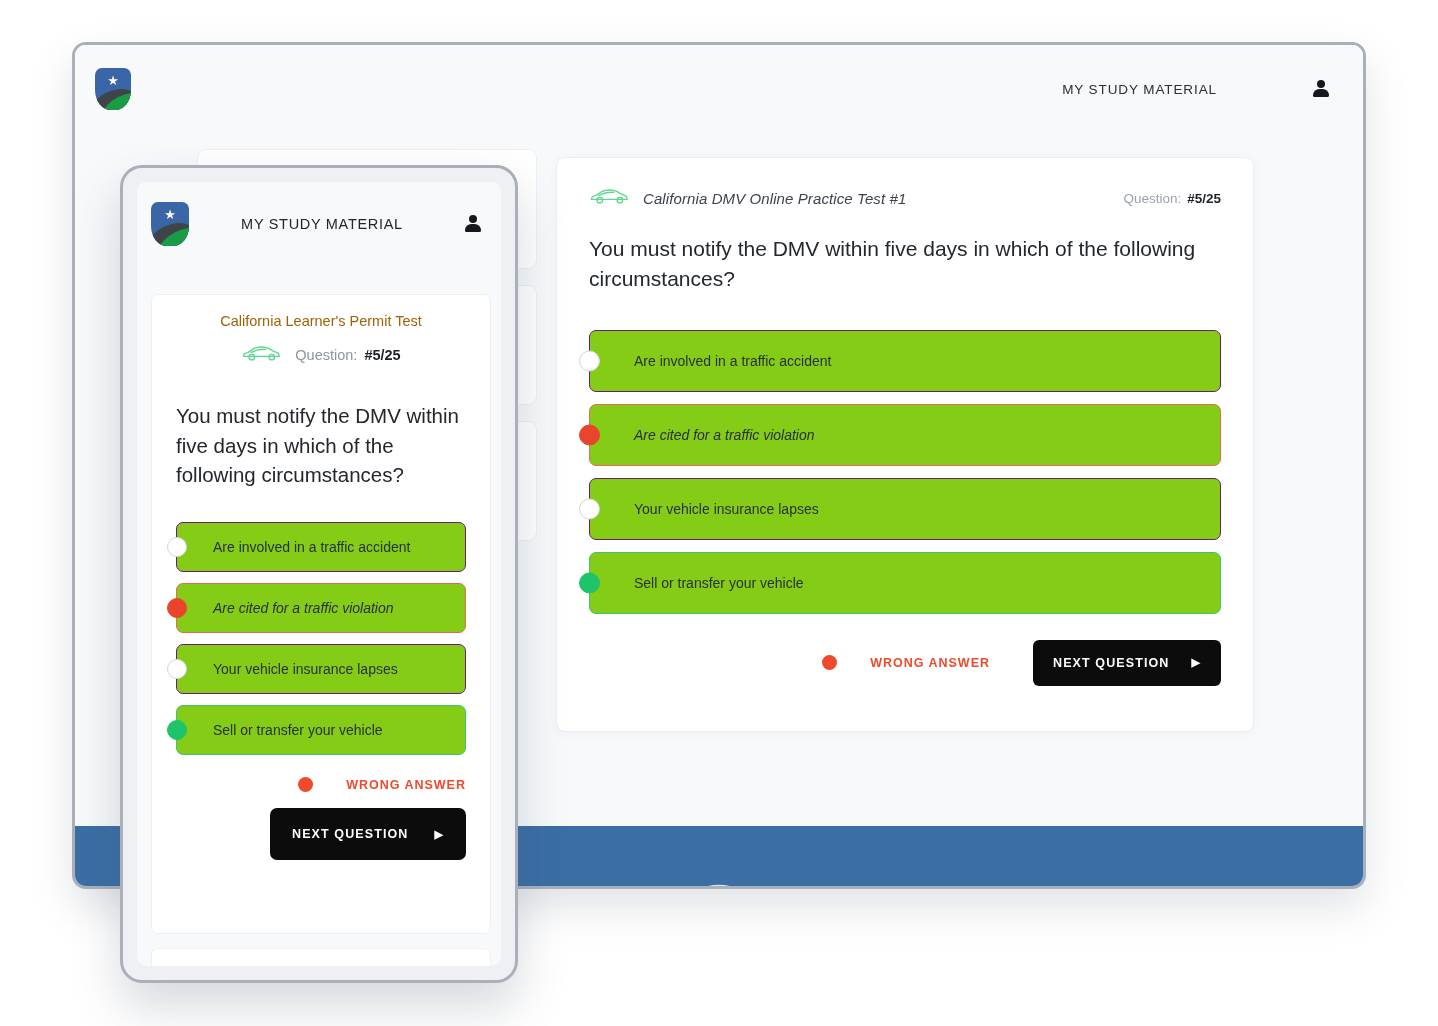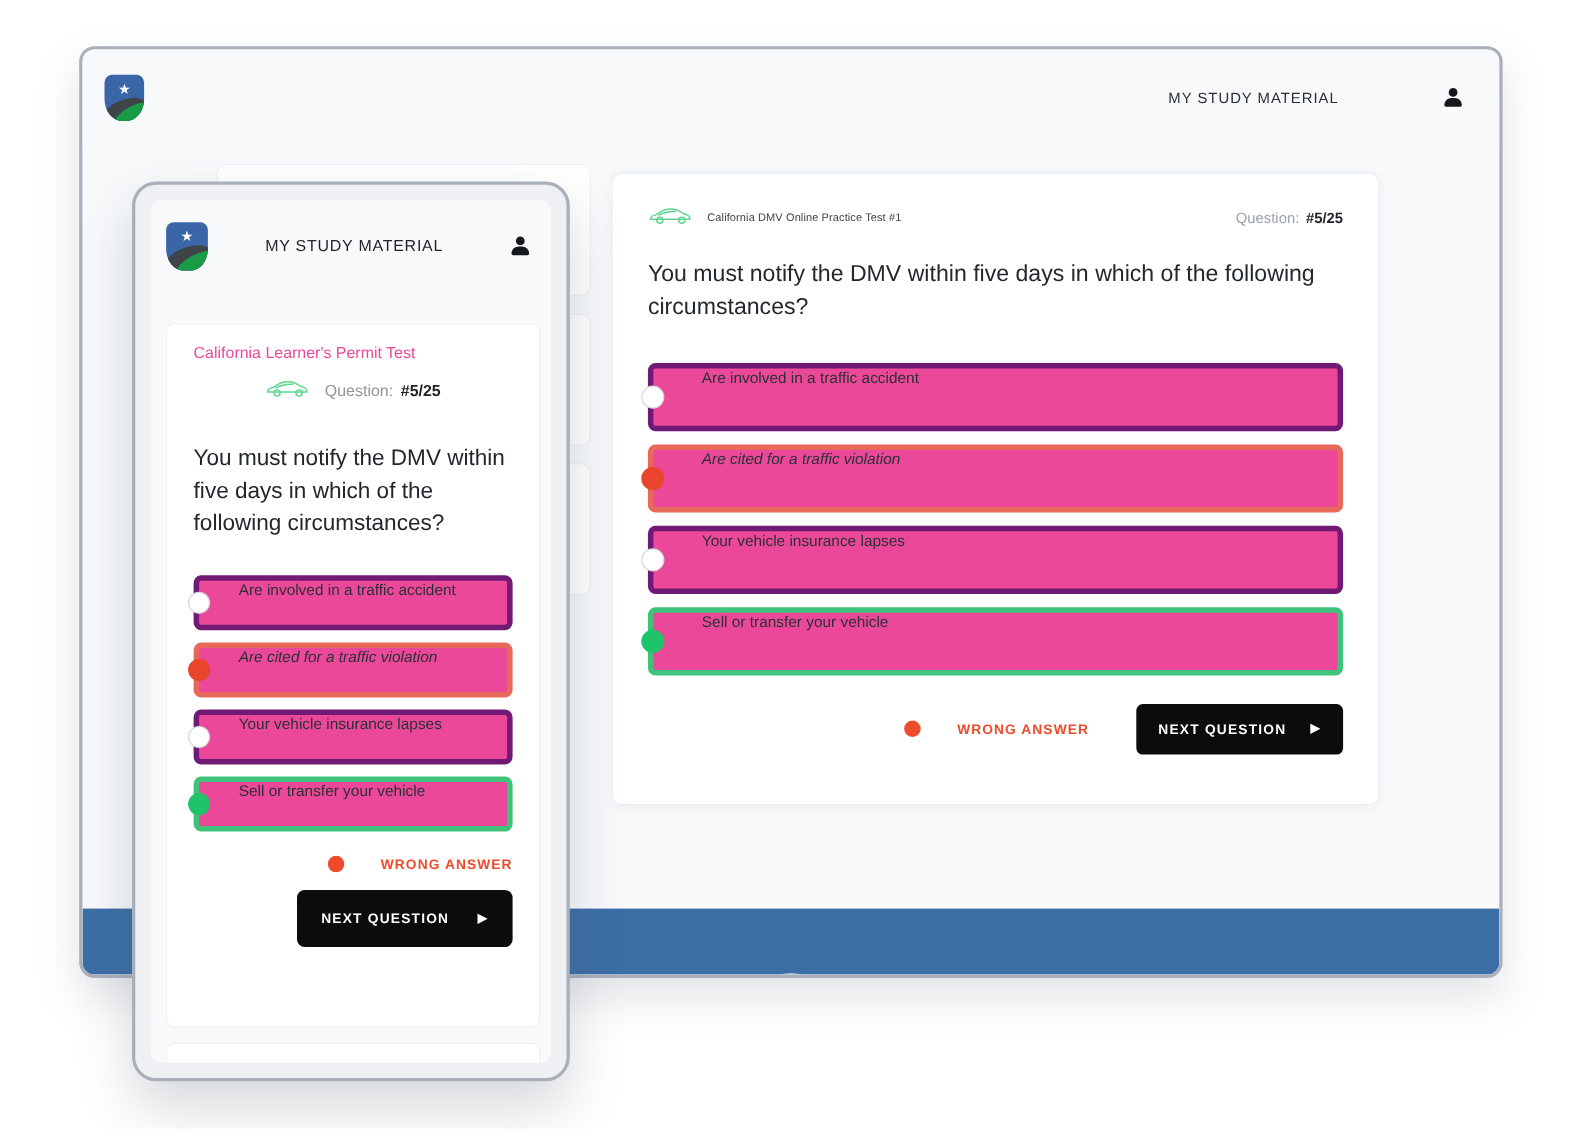--- a/index.html
+++ b/index.html
@@ -132,46 +132,47 @@
     box-shadow: 0 2px 10px rgba(60,70,90,0.05);
     padding: 26px 32px 0 32px;
   }
   .qc-top {
     display: flex;
     align-items: center;
     height: 28px;
   }
   .car-icon { flex: 0 0 auto; margin-right: 14px; }
   .qc-title {
-    font-size: 10px;
+    font-size: 15px;
     color: #3c434c;
+    font-style: italic;
     letter-spacing: 0.1px;
   }
   .qc-top-spacer { flex: 1 1 auto; }
   .qc-qlabel { font-size: 13.5px; color: #9aa2ac; }
   .qc-qvalue { font-size: 13.5px; color: #1d2228; font-weight: bold; margin-left: 6px; }
 
   .qc-question {
     margin-top: 22px;
     font-size: 21px;
     line-height: 1.42;
     color: #23282e;
     max-width: 632px;
   }
 
   .options { margin-top: 36px; }
   .option {
     position: relative;
     height: 62px;
     margin-bottom: 12px;
-    background: #ec4899;
-    border: 5px solid #701a75;
+    background: #84cc16;
+    border: 1px solid #701a75;
     border-radius: 7px;
     display: flex;
-    align-items: flex-start;
+    align-items: center;
     padding-left: 44px;
   }
   .option .bullet {
     position: absolute;
     left: -11px;
     top: 50%;
     transform: translateY(-50%);
     width: 21px; height: 21px;
     border-radius: 50%;
     background: #ffffff;
@@ -292,23 +293,23 @@
     left: 14px;
     top: 112px;
     width: 340px;
     height: 640px;
     background: #ffffff;
     border: 1px solid #eef1f4;
     border-radius: 7px;
     padding: 18px 24px 0 24px;
   }
   .m-test-name {
-    text-align: left;
+    text-align: center;
     font-size: 14.5px;
-    color: #ec4899;
+    color: #a16207;
   }
   .m-qline {
     margin-top: 14px;
     display: flex;
     align-items: center;
     justify-content: center;
   }
   .m-qline .car-icon { margin-right: 14px; }
   .m-qlabel { font-size: 14.5px; color: #8e959e; }
   .m-qvalue { font-size: 14.5px; color: #1d2228; font-weight: bold; margin-left: 7px; }

